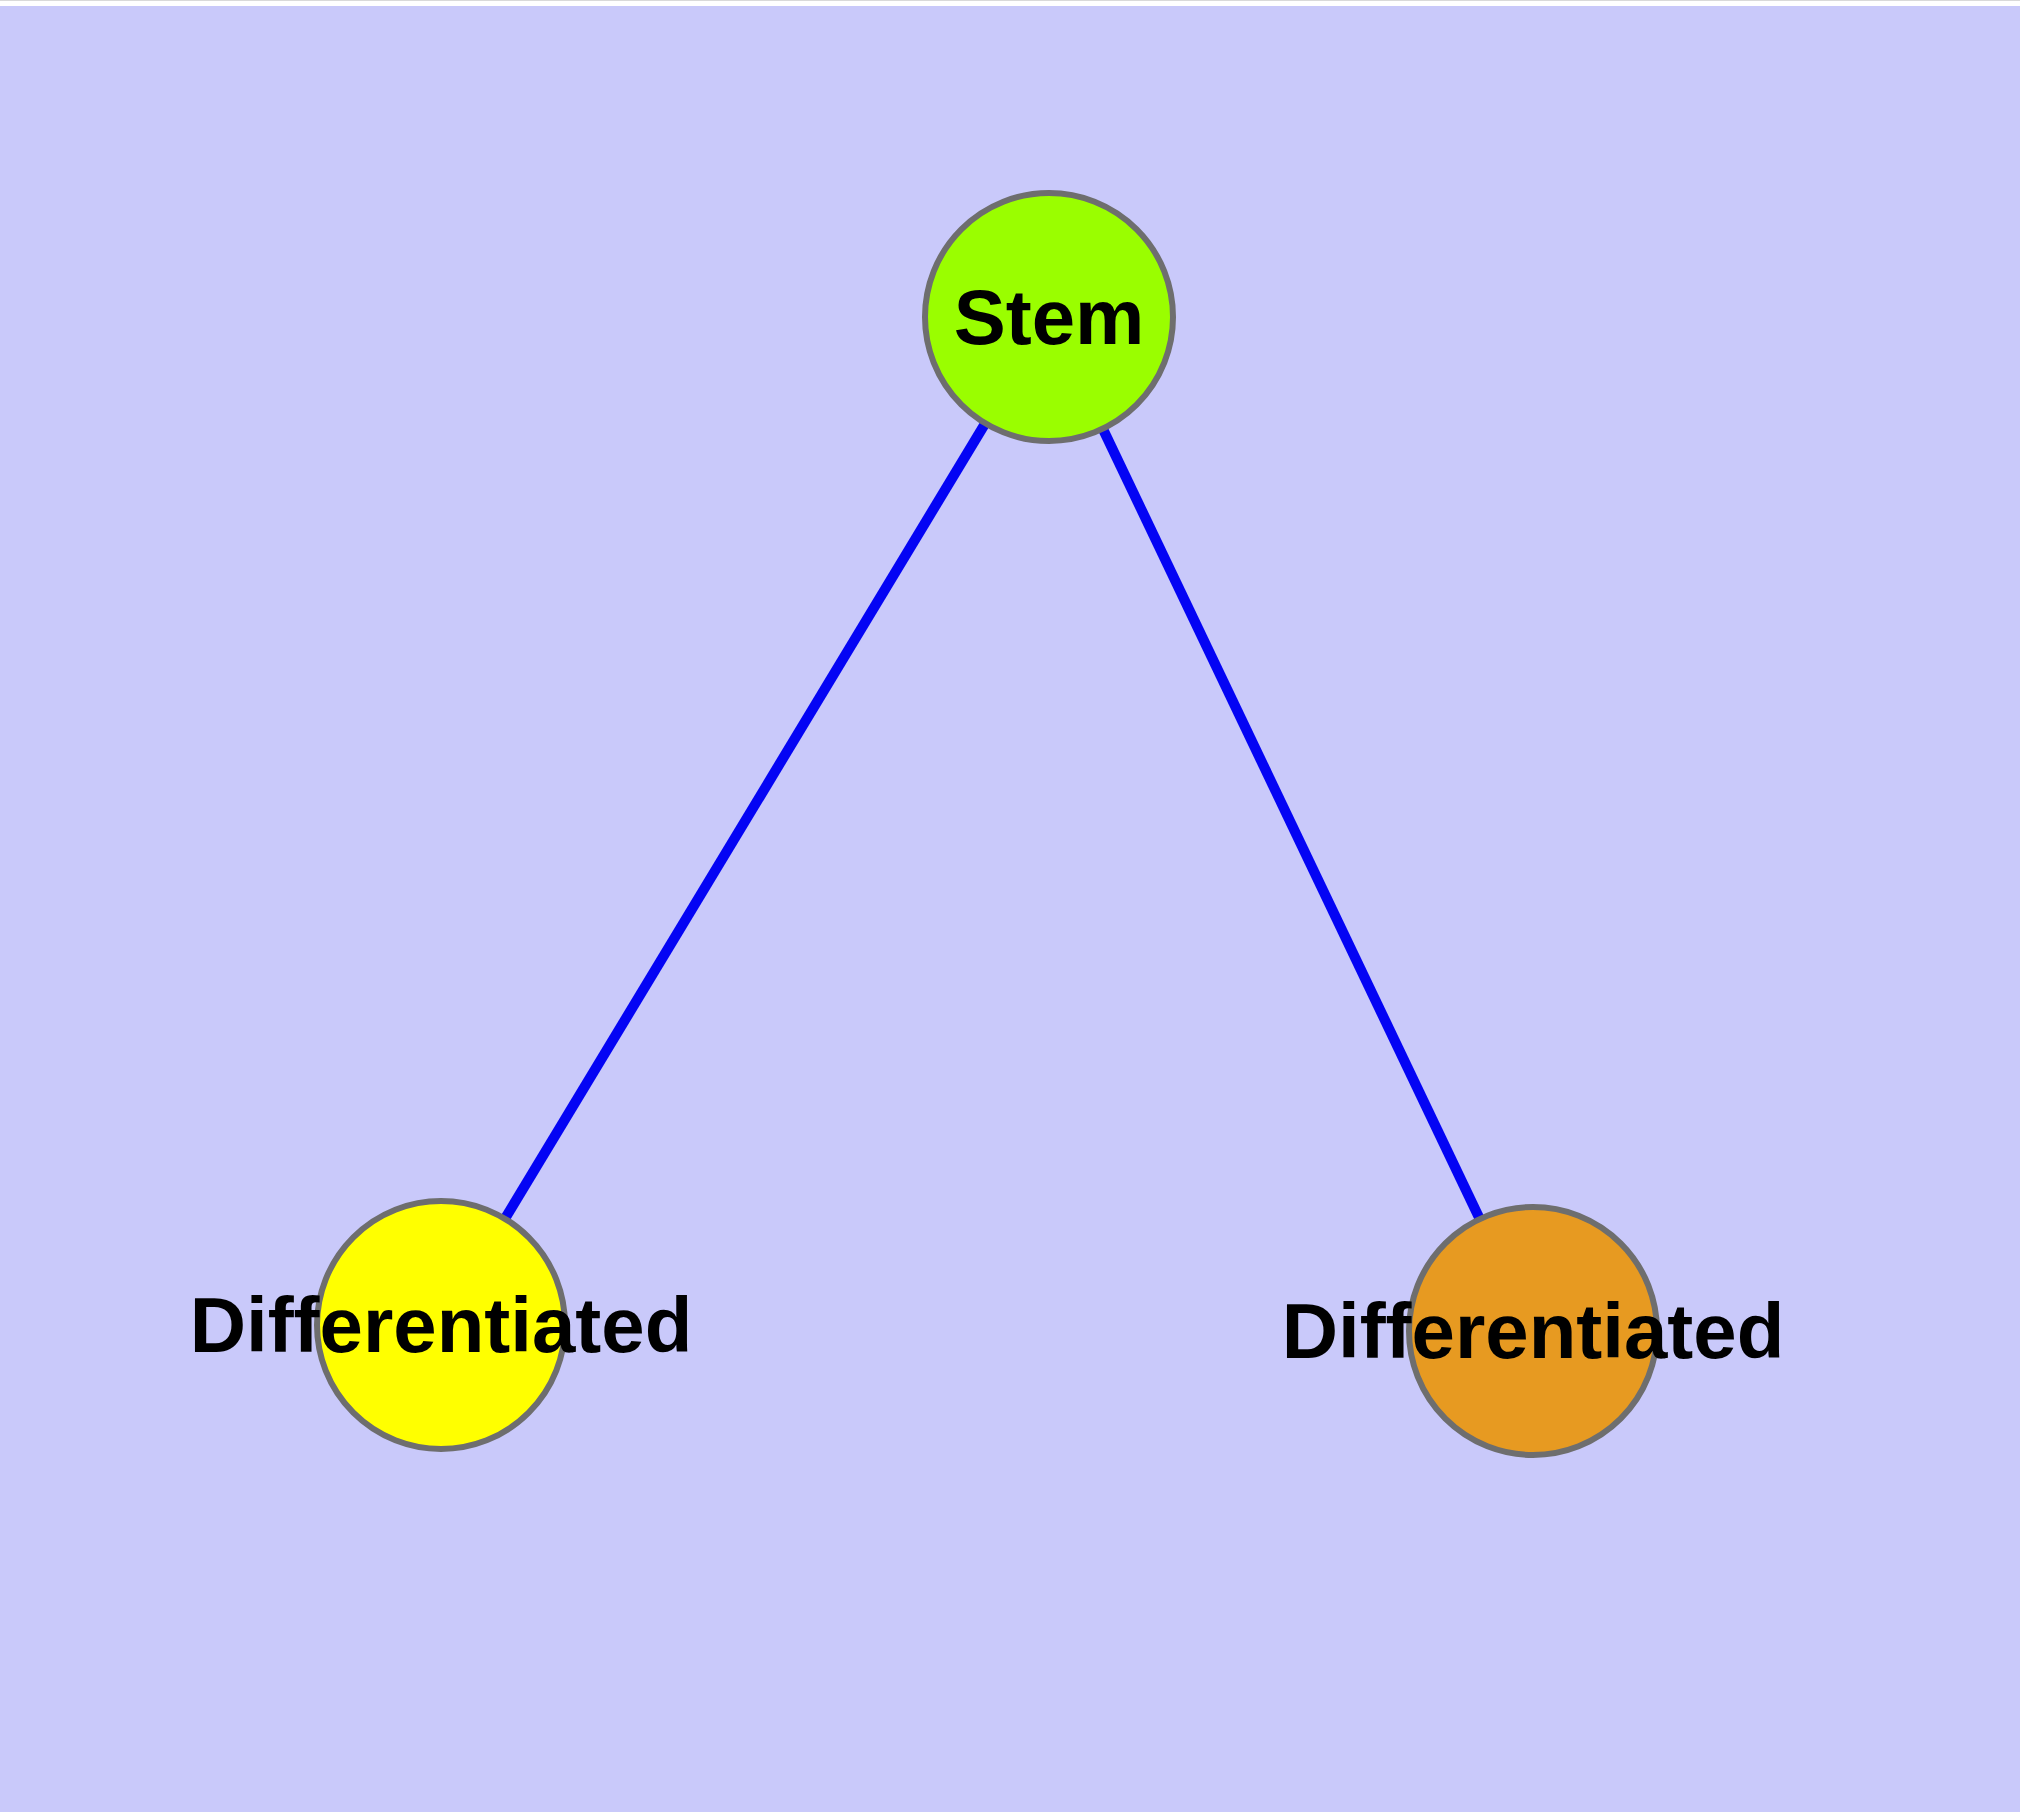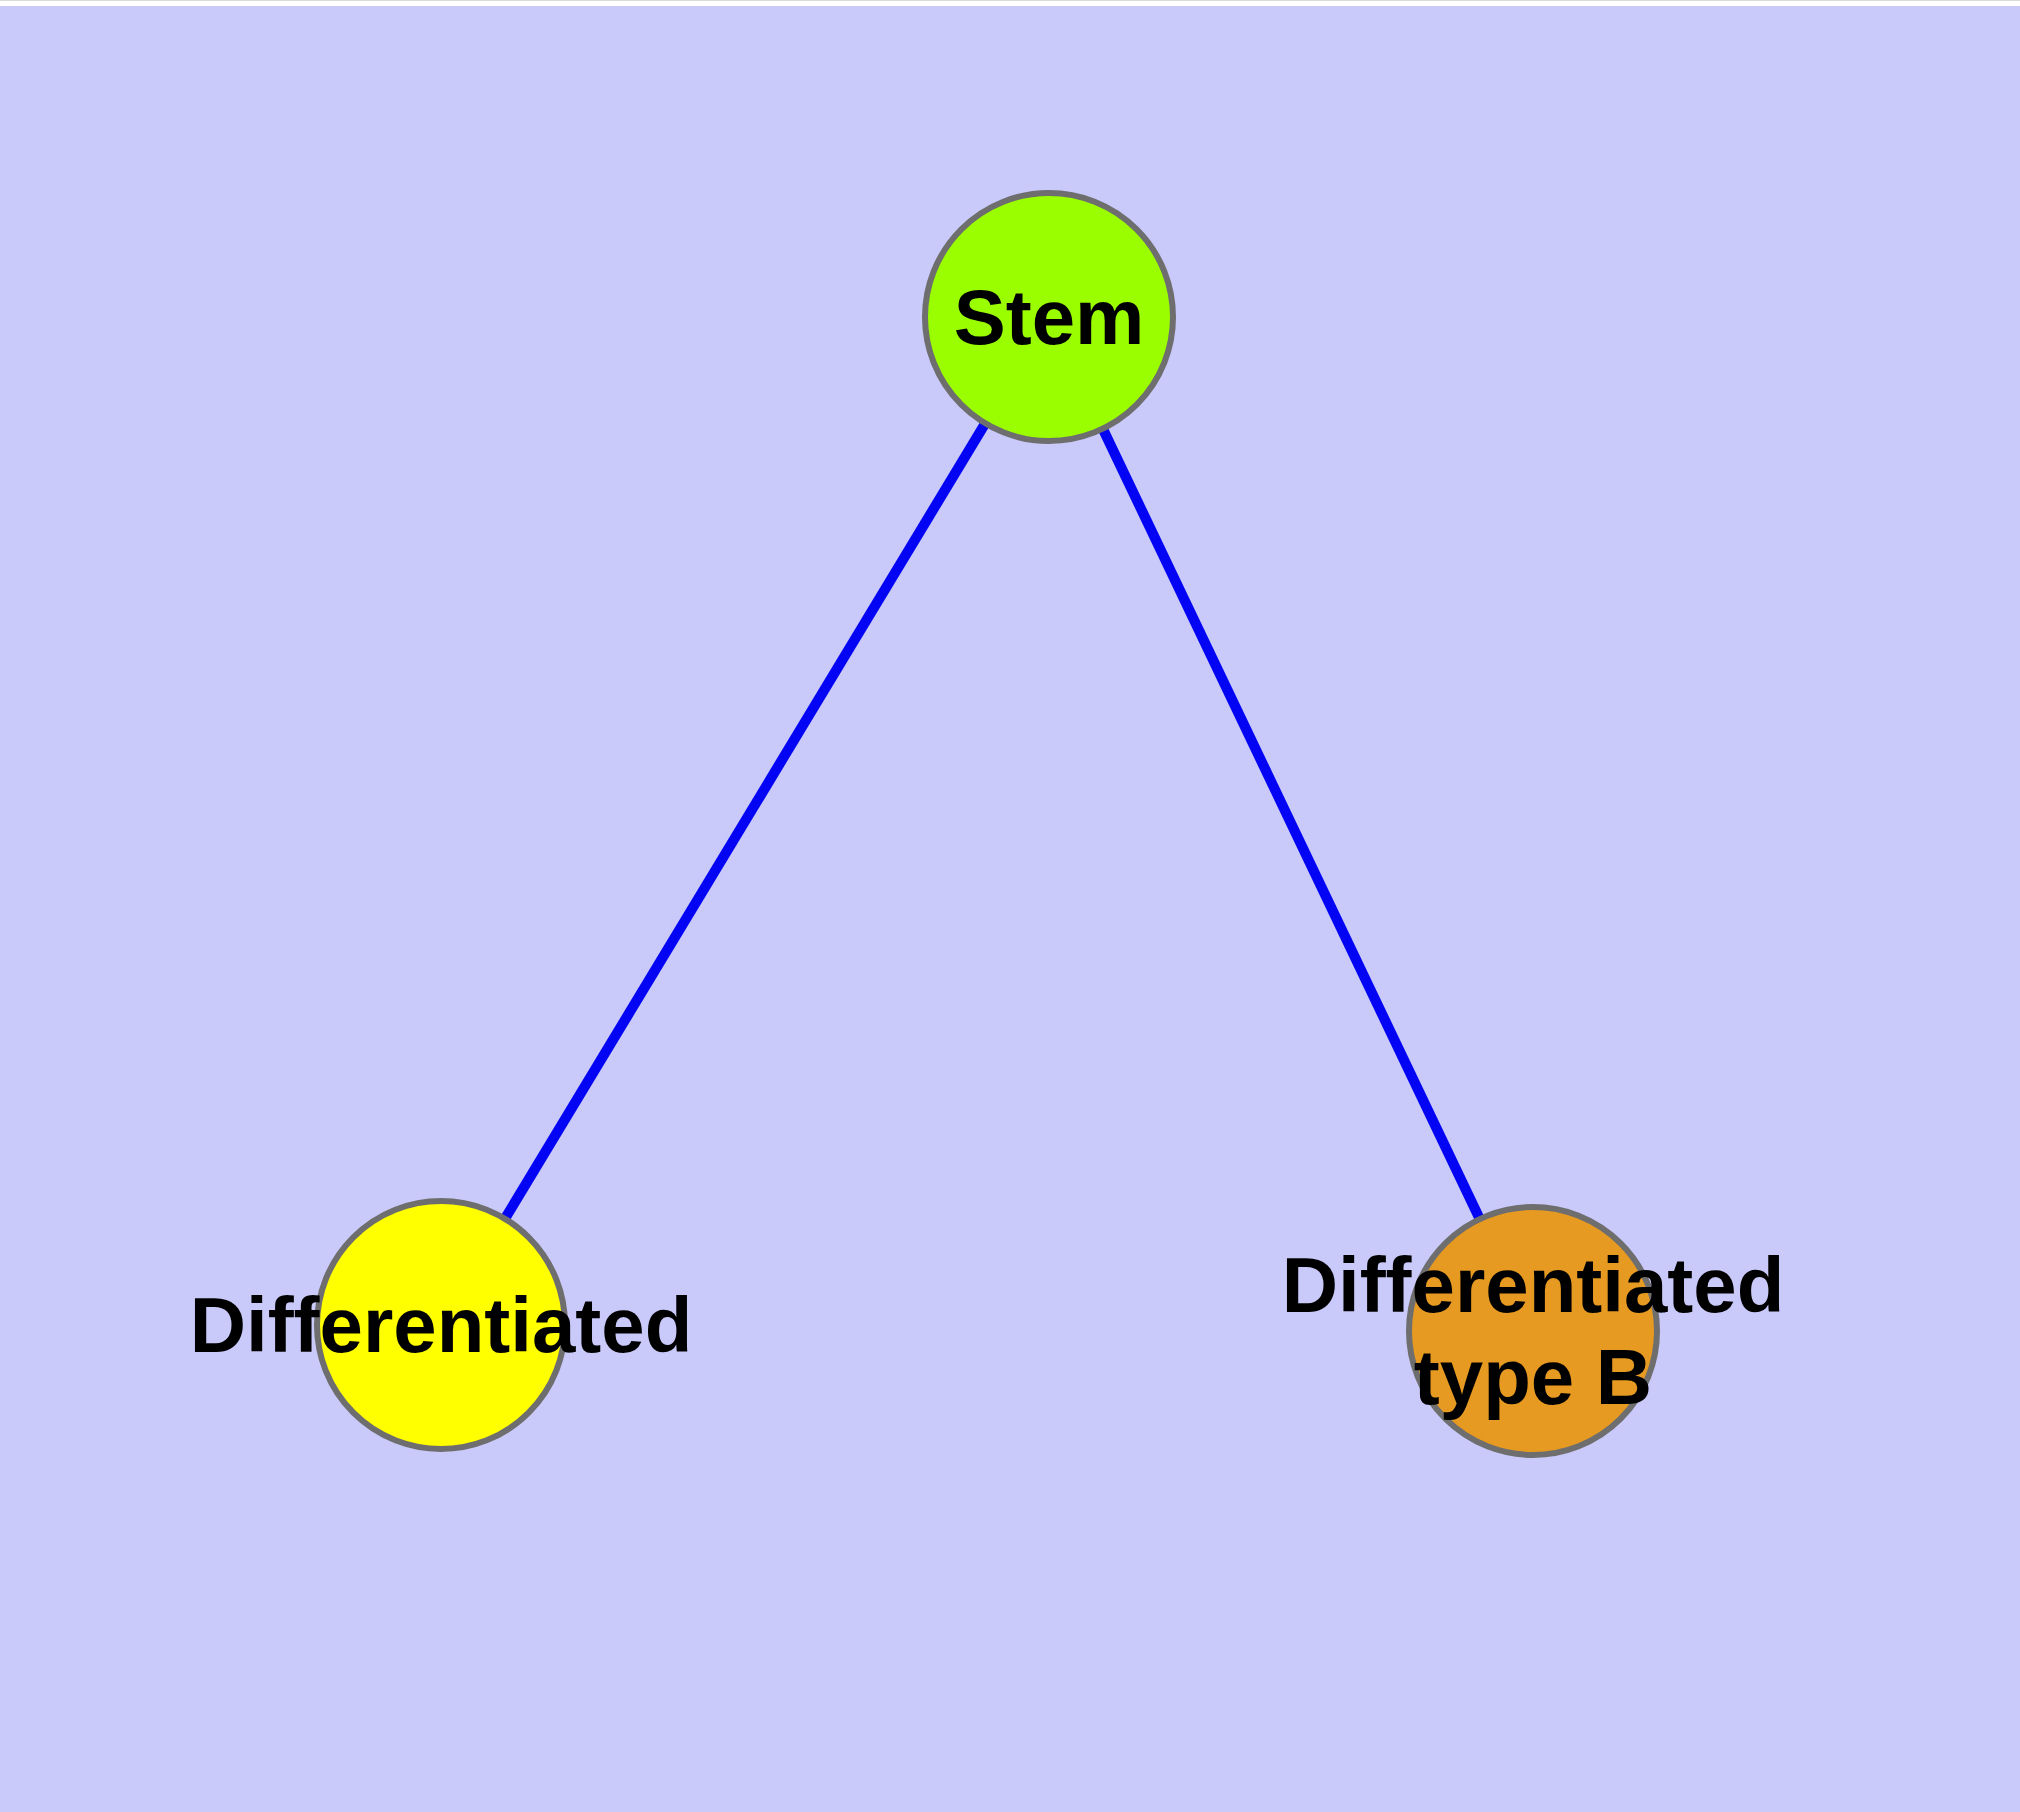--- a/index.html
+++ b/index.html
@@ -100,17 +100,16 @@
   <div class="node-label" id="label-stem">
     <span>Stem</span>
   </div>
 
   <div class="node-label" id="label-type-a">
     <span>Differentiated</span>
   </div>
 
   <div class="node-label" id="label-type-b">
     <span>Differentiated</span>
-    <span>type B</span>
   </div>
 
 </div>
 
 
 </body></html>

